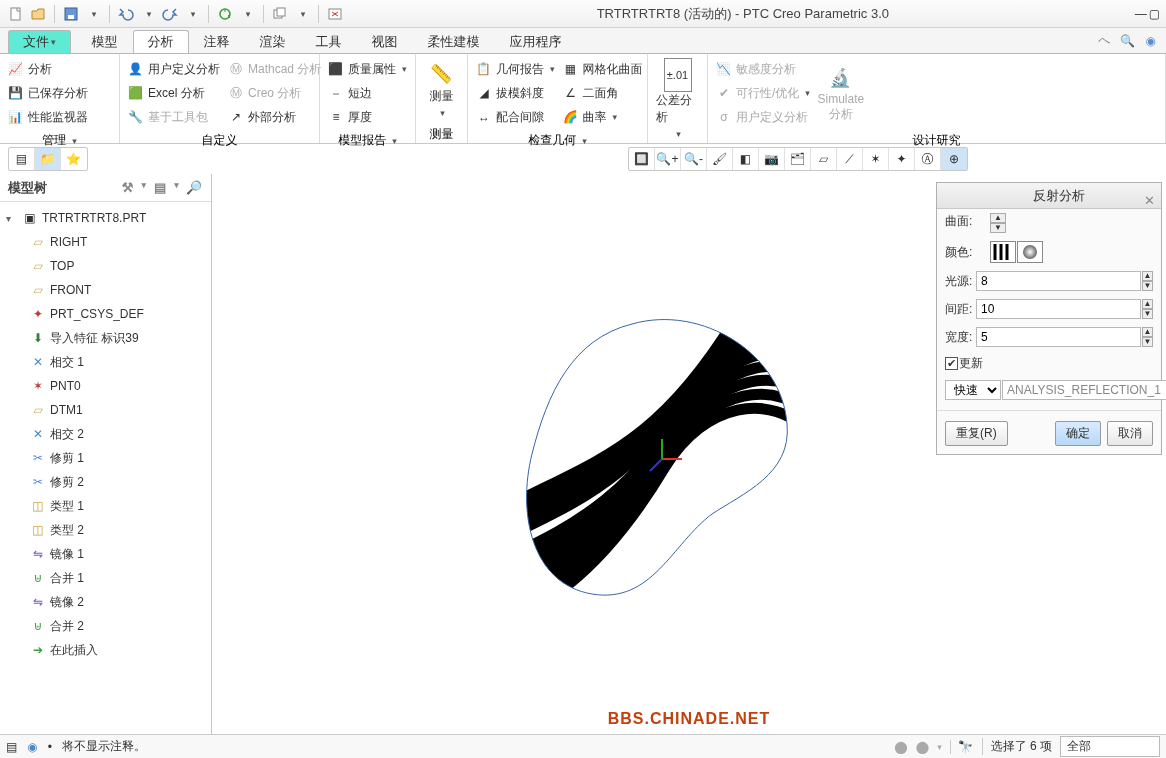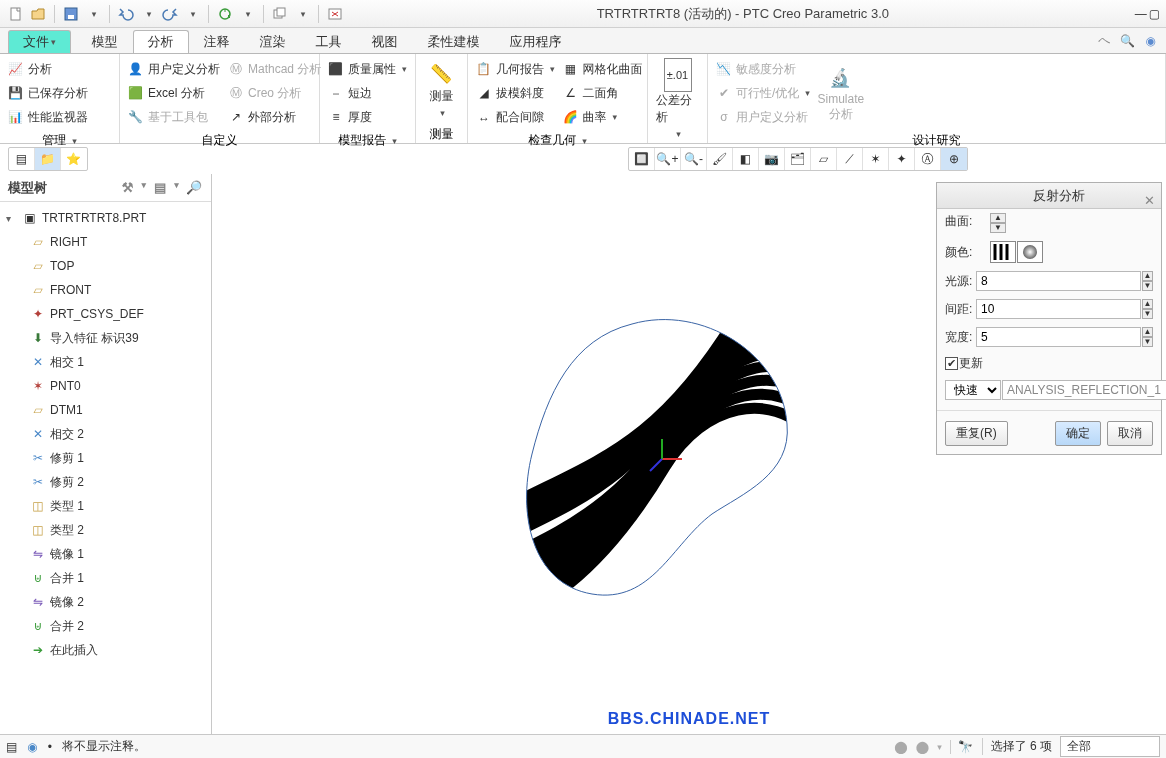--- a/index.html
+++ b/index.html
@@ -48,21 +48,21 @@
 .sidebar { width:212px; border-right:1px solid #c8c8c8; display:flex; flex-direction:column; background:#fff; }
 .treehdr { height:28px; display:flex; align-items:center; padding:0 8px; font-size:13px; font-weight:bold; color:#444; border-bottom:1px solid #dcdcdc; }
 .treehdr .ricons { margin-left:auto; display:flex; gap:8px; color:#888; }
 .tree { flex:1; padding:4px 0; overflow:auto; }
 .node { display:flex; align-items:center; height:24px; padding-left:6px; gap:4px; cursor:default; }
 .node.child { padding-left:30px; }
 .exp { width:12px; font-size:10px; color:#666; }
 .nico { width:16px; height:16px; display:inline-flex; align-items:center; justify-content:center; }
 
 .canvas { flex:1; position:relative; background:#fff; }
-.watermark { position:absolute; left:50%; bottom:6px; transform:translateX(-50%); color:#1d4ed8; font-weight:bold; font-size:16px; font-family:Arial; letter-spacing:1px; }
+.watermark { position:absolute; left:50%; bottom:6px; transform:translateX(-50%); color:#c2410c; font-weight:bold; font-size:16px; font-family:Arial; letter-spacing:1px; }
 .zebra { position:absolute; left:300px; top:140px; width:300px; height:290px; }
 
 
 .panel { position:absolute; right:4px; top:8px; width:226px; background:#fafafa; border:1px solid #b0b0b0; font-size:12px; }
 .panel .ptitle { height:26px; background:linear-gradient(#f4f4f4,#e4e4e4); text-align:center; line-height:26px; font-size:13px; position:relative; border-bottom:1px solid #c8c8c8;padding-left:20px; }
 .panel .pclose { position:absolute; right:6px; top:5px; color:#888; cursor:pointer; }
 .panel .prow { display:flex; align-items:center; padding:4px 8px; gap:1px; }
 .panel .lbl { width:44px; }
 .panel .inp { flex:1; height:20px; border:1px solid #b8b8b8; background:#fff; padding:0 4px; font-size:12px; }
 .panel .sel { width:148px; height:46px; border:1px solid #b8b8b8; background:#fff; padding:2px; font-size:12px; }

